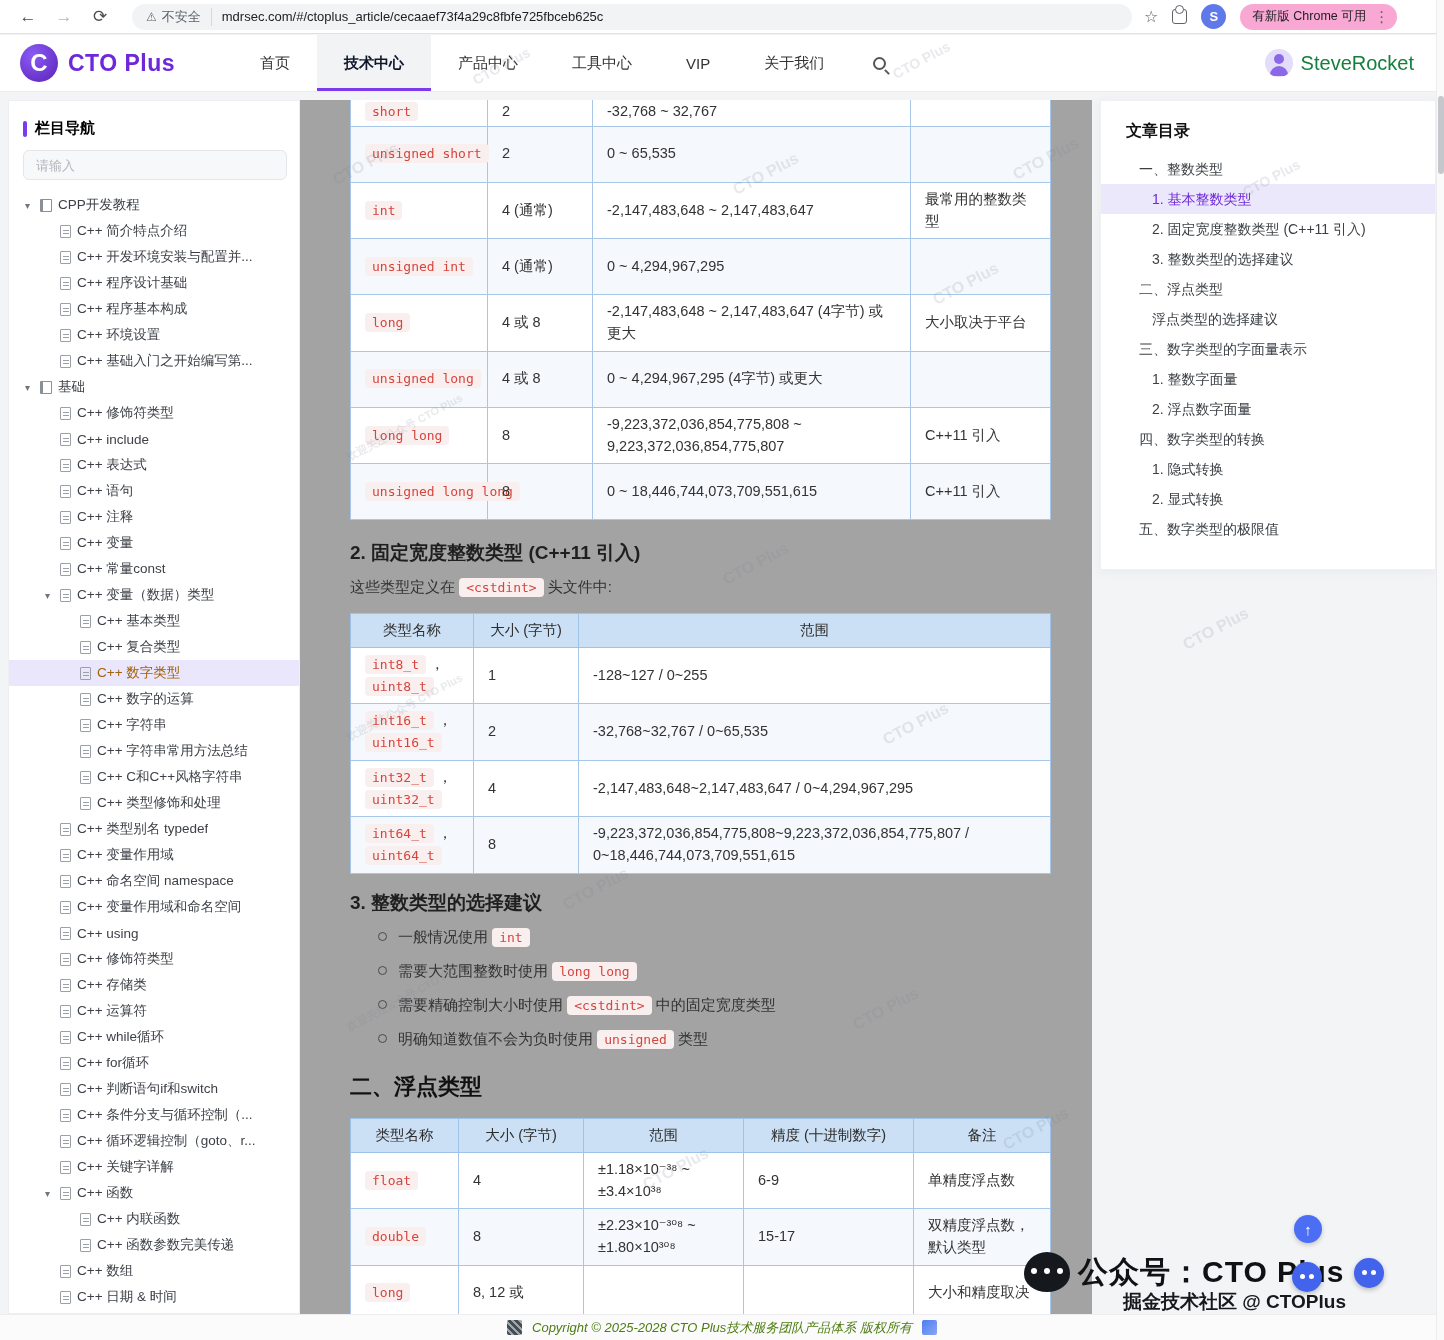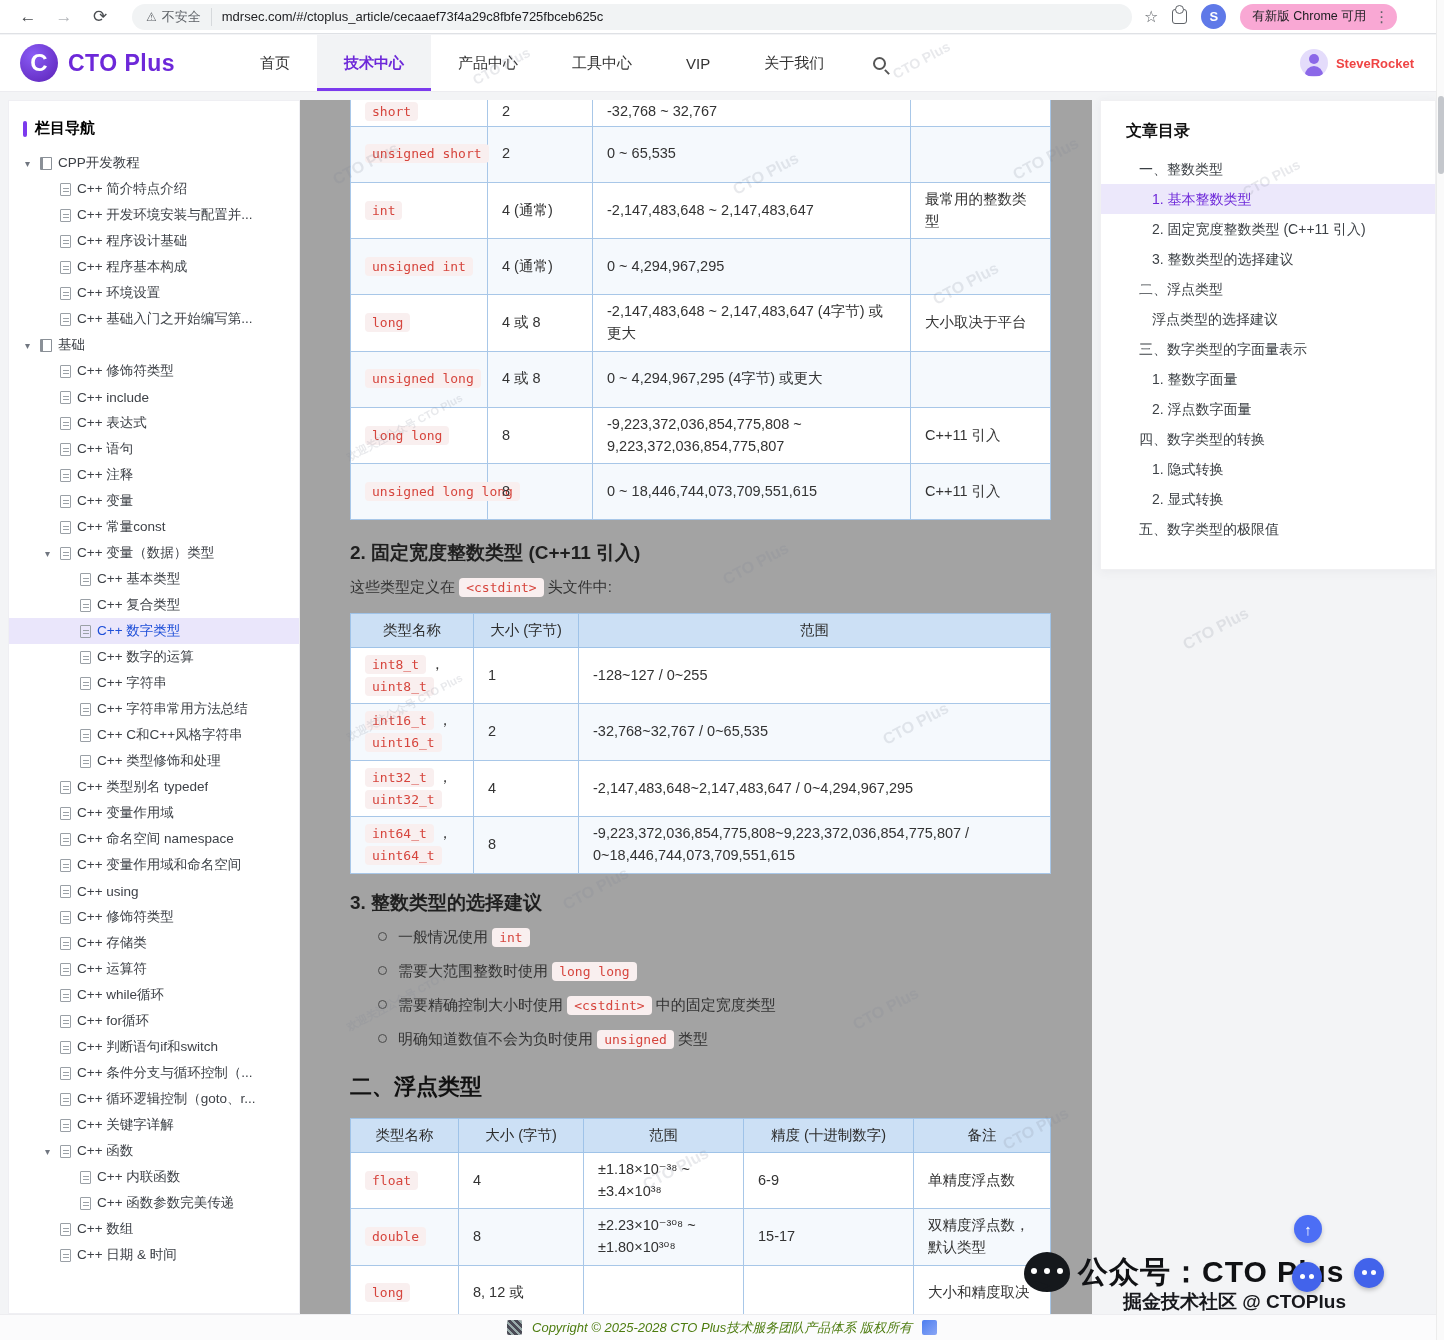--- a/index.html
+++ b/index.html
@@ -23,40 +23,40 @@
   .update-pill { height:26px; background:#f9a8d4; border-radius:13px; display:flex; align-items:center; padding:0 8px 0 12px; font-size:12.5px; color:#202124; gap:8px; }
   .dots-ico { font-size:15px; color:#5f6368; }
 
   
   .site-header { position:absolute; top:35px; left:0; width:1444px; height:57px; background:#fff; border-bottom:1px solid #ececf0; display:flex; align-items:stretch; z-index:40; }
   .logo-wrap { display:flex; align-items:center; gap:10px; padding:0 18px 0 20px; }
   .logo-badge { width:38px; height:38px; border-radius:50%; background:radial-gradient(circle at 35% 30%, #8a5cf6, #5b21b6); color:#fff; font-weight:bold; font-size:24px; display:flex; align-items:center; justify-content:center; }
   .logo-text { font-size:23px; font-weight:bold; color:#6d28d9; letter-spacing:.5px; }
   .main-nav { display:flex; align-items:stretch; margin-left:40px; }
   .nav-item { display:flex; align-items:center; padding:0 27px; font-size:15px; color:#333; cursor:pointer; }
-  .nav-item.active { background:#f2f3f5; color:#6d28d9; font-weight:bold; box-shadow:inset 0 -3px 0 #7c3aed; }
+  .nav-item.active { background:#f2f3f5; color:#0f172a; font-weight:bold; box-shadow:inset 0 -3px 0 #7c3aed; }
   .hdr-search { display:flex; align-items:center; margin-left:22px; }
   .mag-ico { width:13px; height:13px; border:2px solid #555; border-radius:50%; position:relative; }
   .mag-ico::after { content:""; position:absolute; width:2px; height:6px; background:#555; transform:rotate(-45deg); left:11px; top:10px; }
   .hdr-user { margin-left:auto; display:flex; align-items:center; gap:8px; padding-right:30px; }
   .user-ava { width:28px; height:28px; border-radius:50%; background:#e4dcfb; position:relative; overflow:hidden; }
   .user-ava::before { content:""; position:absolute; width:10px; height:10px; border-radius:50%; background:#8b68e8; left:9px; top:5px; }
   .user-ava::after { content:""; position:absolute; width:18px; height:10px; border-radius:9px 9px 0 0; background:#8b68e8; left:5px; top:17px; }
-  .user-name { font-size:13px; color:#ef4444;font-weight:bold; }
+  .user-name { font-size:20px; color:#15803d; }
 
   
   .sidebar { position:absolute; left:8px; top:100px; width:292px; height:1214px; background:#fff; border:1px solid #efeff3; overflow:hidden; z-index:10; }
   .sidebar-title { display:flex; align-items:center; gap:8px; margin:18px 14px 12px 14px; font-size:15px; font-weight:bold; color:#000000; }
   .title-accent { width:4px; height:16px; background:#7c3aed; border-radius:2px; }
   .side-search { margin:0 14px 12px 14px; }
   .side-search input { width:264px; height:30px; border:1px solid #e4e6ea; background:#f7f8fa; border-radius:6px; padding:0 12px; font-size:13px; color:#333; outline:none; font-family:inherit; }
   .side-search input::placeholder { color:#b3b7bd; }
   .tree { overflow:hidden; }
   .tree-row { display:flex; align-items:center; height:26px; gap:6px; font-size:13.5px; color:#3d4147; cursor:pointer; white-space:nowrap; }
-  .tree-row.selected { background:#eae6fb; color:#1d4ed8; }
+  .tree-row.selected { background:#eae6fb; color:#a16207; }
   .tree-arrow { width:13px; flex:0 0 13px; font-size:10px; color:#707680; text-align:center; }
   .tree-row.selected .tree-arrow { color:#6d28d9; }
   .icon-doc { flex:0 0 11px; width:11px; height:13px; border:1px solid #9aa0a6; border-radius:1px; background-image:linear-gradient(#9aa0a6,#9aa0a6),linear-gradient(#9aa0a6,#9aa0a6); background-size:6px 1px,6px 1px; background-position:2px 4px,2px 7px; background-repeat:no-repeat; }
   .icon-folder { flex:0 0 12px; width:12px; height:13px; border:1px solid #8a9097; border-left:3px solid #8a9097; border-radius:1px; }
   .tree-label { overflow:hidden; text-overflow:ellipsis; }
 
   
   .content { position:absolute; left:300px; top:100px; width:792px; height:1214px; background:#a3a3a3; overflow:hidden; padding-left:50px; z-index:5; }
   table.doc-table { border-collapse:collapse; width:700px; table-layout:fixed; font-size:14.5px; color:#333; }
   table.doc-table th { background:#cce0f5; border:1px solid #9fc3e8; height:34px; font-weight:normal; text-align:center; color:#2c2c2c; }
@@ -151,20 +151,23 @@
     <div class="hdr-user">
       <span class="user-ava"></span>
       <span class="user-name">SteveRocket</span>
     </div>
   </div>
 
   <aside class="sidebar">
     <div class="sidebar-title">
       <span class="title-accent"></span>
       <span>栏目导航</span>
+    </div>
+    <div class="side-search">
+      <input type="text" placeholder="请输入" style="">
     </div>
     <div class="tree" id="tree">
         <div class="tree-row" style="padding-left: 12px;">
           <span class="tree-arrow">▾</span>
           <span class="icon-folder"></span>
           <span class="tree-label">CPP开发教程</span>
         </div>
         <div class="tree-row" style="padding-left: 32px;">
           <span class="tree-arrow"></span>
           <span class="icon-doc"></span>

